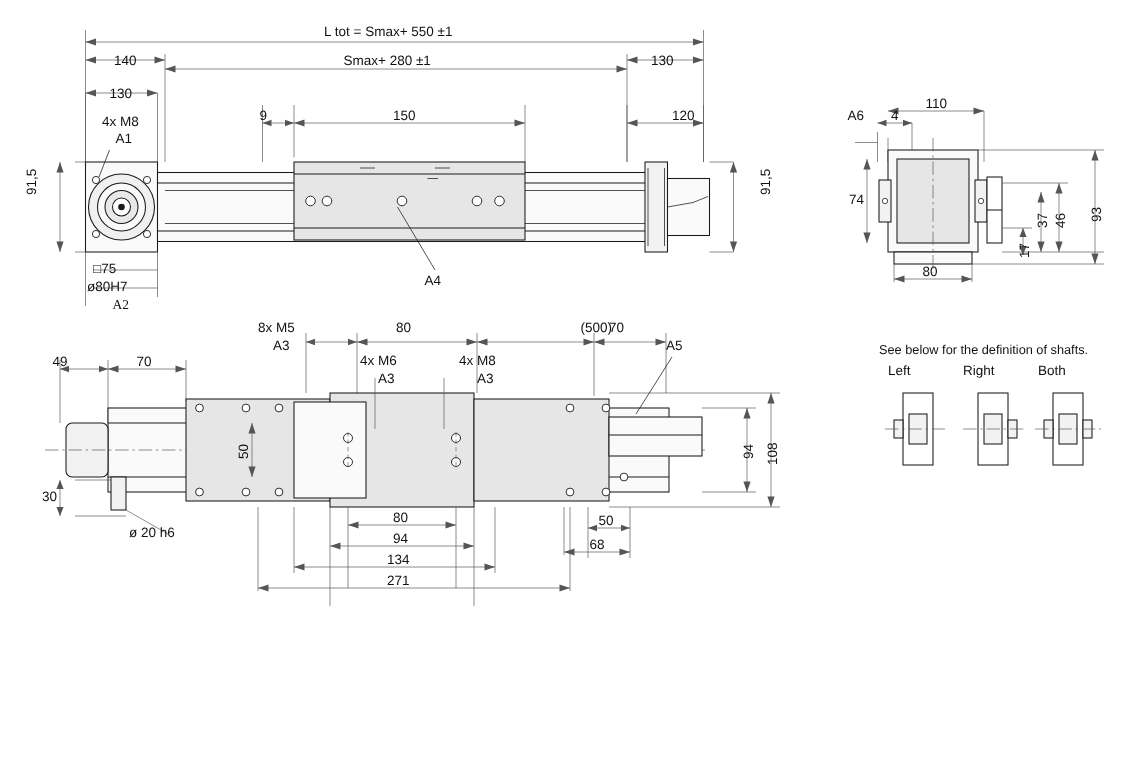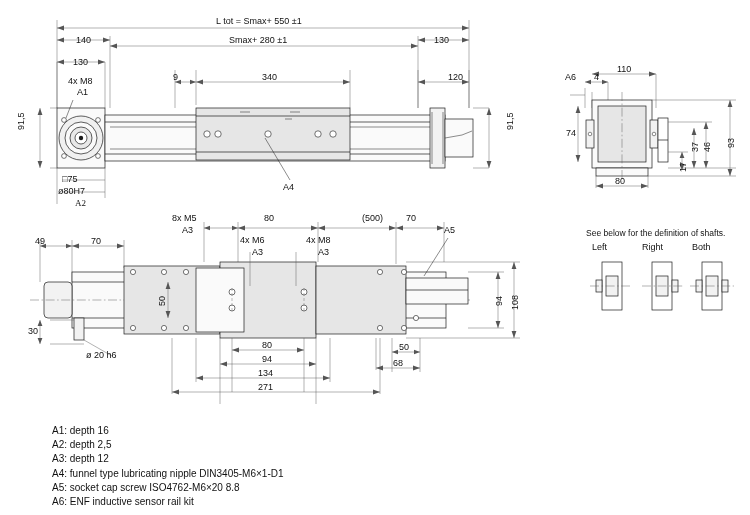--- a/index.html
+++ b/index.html
@@ -350,21 +350,21 @@
   <rect class="fillA" x="722" y="280" width="6" height="12"></rect>
   <line class="ctr" x1="690" y1="286" x2="734" y2="286"></line>
 </svg>
 
 <div class="lbl" style="left:216px;top:16px;">L tot = Smax+ 550 ±1</div>
 <div class="lbl" style="left:229px;top:35px;">Smax+ 280 ±1</div>
 <div class="lbl" style="left:76px;top:35px;">140</div>
 <div class="lbl" style="left:434px;top:35px;">130</div>
 <div class="lbl" style="left:73px;top:57px;">130</div>
 <div class="lbl" style="left:173px;top:72px;">9</div>
-<div class="lbl" style="left:262px;top:72px;">340</div>
+<div class="lbl" style="left:262px;top:72px;">150</div>
 <div class="lbl" style="left:448px;top:72px;">120</div>
 <div class="lbl" style="left:16px;top:130px;transform:rotate(-90deg);transform-origin:left top;">91,5</div>
 <div class="lbl" style="left:505px;top:130px;transform:rotate(-90deg);transform-origin:left top;">91,5</div>
 <div class="lbl" style="left:62px;top:174px;">□75</div>
 <div class="lbl" style="left:58px;top:186px;">ø80H7</div>
 <div class="lbl" style="left:68px;top:76px;">4x M8</div>
 <div class="lbl" style="left:77px;top:87px;">A1</div>
 <div class="lbl" style="left:75px;top:198px;font-family:Liberation Serif, serif;">A2</div>
 <div class="lbl" style="left:283px;top:182px;">A4</div>
 
@@ -379,43 +379,35 @@
 <div class="lbl" style="left:726px;top:148px;transform:rotate(-90deg);transform-origin:left top;">93</div>
 
 <div class="note" style="left:586px;top:228px;">See below for the definition of shafts.</div>
 <div class="shaftlbl" style="left:592px;top:242px;">Left</div>
 <div class="shaftlbl" style="left:642px;top:242px;">Right</div>
 <div class="shaftlbl" style="left:692px;top:242px;">Both</div>
 
 <div class="lbl" style="left:172px;top:213px;">8x M5</div>
 <div class="lbl" style="left:182px;top:225px;">A3</div>
 <div class="lbl" style="left:264px;top:213px;">80</div>
-<div class="lbl" style="left:334px;top:213px;padding-left:28px;">(500)</div>
+<div class="lbl" style="left:359px;top:213px;padding-left:28px;">(500)</div>
 <div class="lbl" style="left:406px;top:213px;">70</div>
 <div class="lbl" style="left:240px;top:235px;text-align:right;">4x M6</div>
 <div class="lbl" style="left:252px;top:247px;">A3</div>
 <div class="lbl" style="left:306px;top:235px;">4x M8</div>
 <div class="lbl" style="left:318px;top:247px;">A3</div>
 <div class="lbl" style="left:444px;top:225px;">A5</div>
 <div class="lbl" style="left:35px;top:236px;">49</div>
 <div class="lbl" style="left:91px;top:236px;">70</div>
 <div class="lbl" style="left:28px;top:326px;">30</div>
 <div class="lbl" style="left:86px;top:350px;">ø 20 h6</div>
 <div class="lbl" style="left:157px;top:306px;transform:rotate(-90deg);transform-origin:left top;">50</div>
 <div class="lbl" style="left:494px;top:306px;transform:rotate(-90deg);transform-origin:left top;">94</div>
 <div class="lbl" style="left:510px;top:310px;transform:rotate(-90deg);transform-origin:left top;">108</div>
 <div class="lbl" style="left:262px;top:340px;">80</div>
 <div class="lbl" style="left:262px;top:354px;">94</div>
 <div class="lbl" style="left:258px;top:368px;">134</div>
 <div class="lbl" style="left:258px;top:382px;">271</div>
 <div class="lbl" style="left:399px;top:342px;">50</div>
 <div class="lbl" style="left:393px;top:358px;">68</div>
 
-<div class="legend">
-  <div>A1: depth 16</div>
-  <div>A2: depth 2,5</div>
-  <div>A3: depth 12</div>
-  <div>A4: funnel type lubricating nipple DIN3405-M6×1-D1</div>
-  <div>A5: socket cap screw ISO4762-M6×20 8.8</div>
-  <div>A6: ENF inductive sensor rail kit</div>
+
 </div>
 
-</div>
-
 </body></html>

